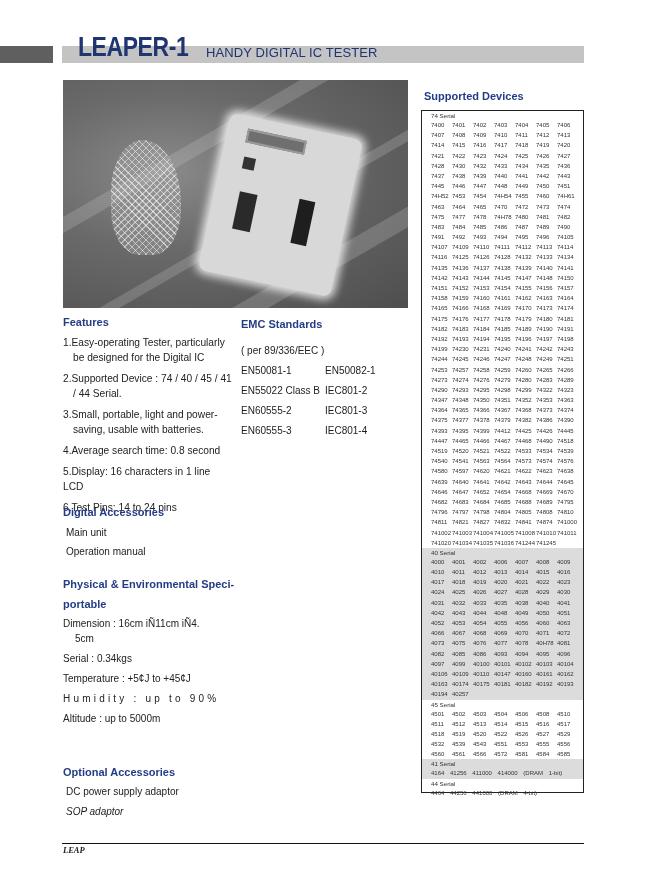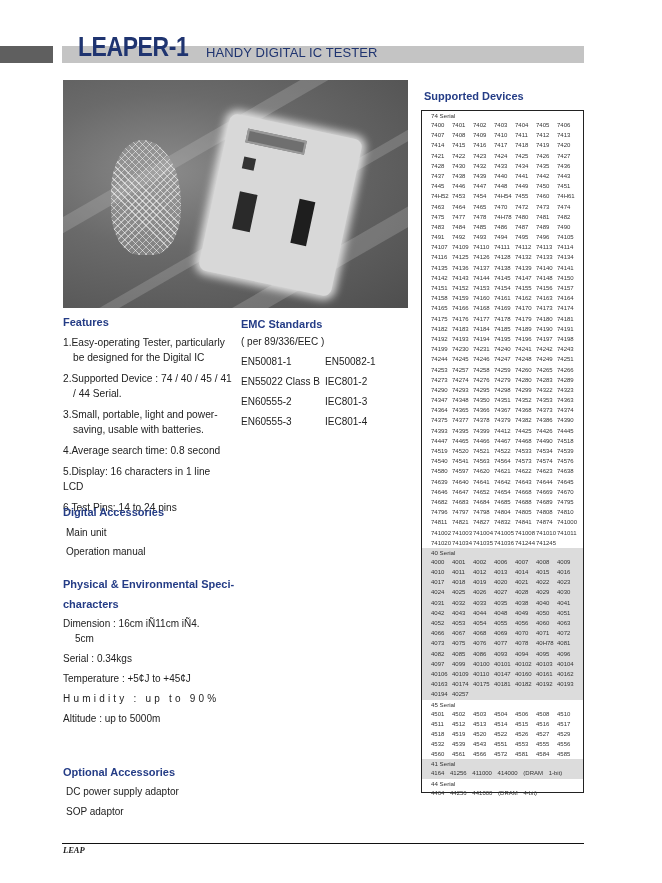--- a/index.html
+++ b/index.html
@@ -25,21 +25,21 @@
   .photo .device .keys { position: absolute; left: 85px; top: 70px; width: 16px; height: 45px; background: #1e1e1e; }
   .photo .device .logo { position: absolute; left: 22px; top: 40px; width: 12px; height: 12px; background: #333; }
 
   .section-head { position: absolute; font-weight: bold; font-size: 11px; color: #243c86; }
 
   .features-list { position: absolute; left: 63px; top: 335px; width: 170px; font-size: 10.2px; color: #222; }
   .features-list .fi { margin-bottom: 6px; line-height: 15px; }
   .features-list .fi .cont { display: block; padding-left: 10px; }
 
   .emc { position: absolute; left: 241px; top: 336px; width: 180px; font-size: 10px; color: #222; }
-  .emc .row { display: flex; height: 20px; align-items: flex-start; }
+  .emc .row { display: flex; height: 20px; align-items: flex-end; }
   .emc .row .c1 { width: 84px; }
 
   .acc-item { position: absolute; left: 66px; font-size: 10px; color: #222; }
 
   .phys { position: absolute; left: 63px; top: 616px; width: 175px; font-size: 10px; color: #222; }
   .phys .pi { line-height: 15px; margin-bottom: 5px; }
   .phys .pi .cont { display: block; padding-left: 12px; }
   .phys .hum { letter-spacing: 3.2px; }
 
   .sd-head { position: absolute; left: 424px; top: 90px; font-weight: bold; font-size: 11px; color: #243c86; }
@@ -107,32 +107,32 @@
         <span>IEC801-4</span>
       </div>
     </div>
 </div>
 
 <div class="section-head" style="left:63px;top:506px;">Digital Accessories</div>
 <div class="acc-item" style="top:527px;">Main unit</div>
 <div class="acc-item" style="top:546px;">Operation manual</div>
 
 <div class="section-head" style="left:63px;top:578px;">Physical &amp; Environmental Speci-</div>
-<div class="section-head" style="left:63px;top:598px;">characters</div>
+<div class="section-head" style="left:63px;top:598px;">portable</div>
 <div class="phys" id="phys-list">
     <div class="pi"><span>Dimension : 16cm iÑ11cm iÑ4.</span><span class="cont" style="letter-spacing: 0px;">5cm</span></div>
     <div class="pi"><span>Serial : 0.34kgs</span></div>
     <div class="pi"><span>Temperature : +5¢J to +45¢J</span></div>
     <div class="pi hum"><span>Humidity  :  up  to  90%</span></div>
     <div class="pi"><span>Altitude : up to 5000m</span></div>
   </div>
 
 <div class="section-head" style="left:63px;top:766px;">Optional Accessories</div>
 <div class="acc-item" style="top:786px;">DC power supply adaptor</div>
-<div class="acc-item" style="top:806px;">SOP adaptor</div>
+<div class="acc-item" style="top:806px;font-style:italic;">SOP adaptor</div>
 
 <div class="sd-head">Supported Devices</div>
 <div class="sd-box" id="sd-box">
     <div class="grp">
       <div class="grp-label">74 Serial</div>
       <div class="grid">
         <div class="cell">7400</div>
         <div class="cell">7401</div>
         <div class="cell">7402</div>
         <div class="cell">7403</div>

